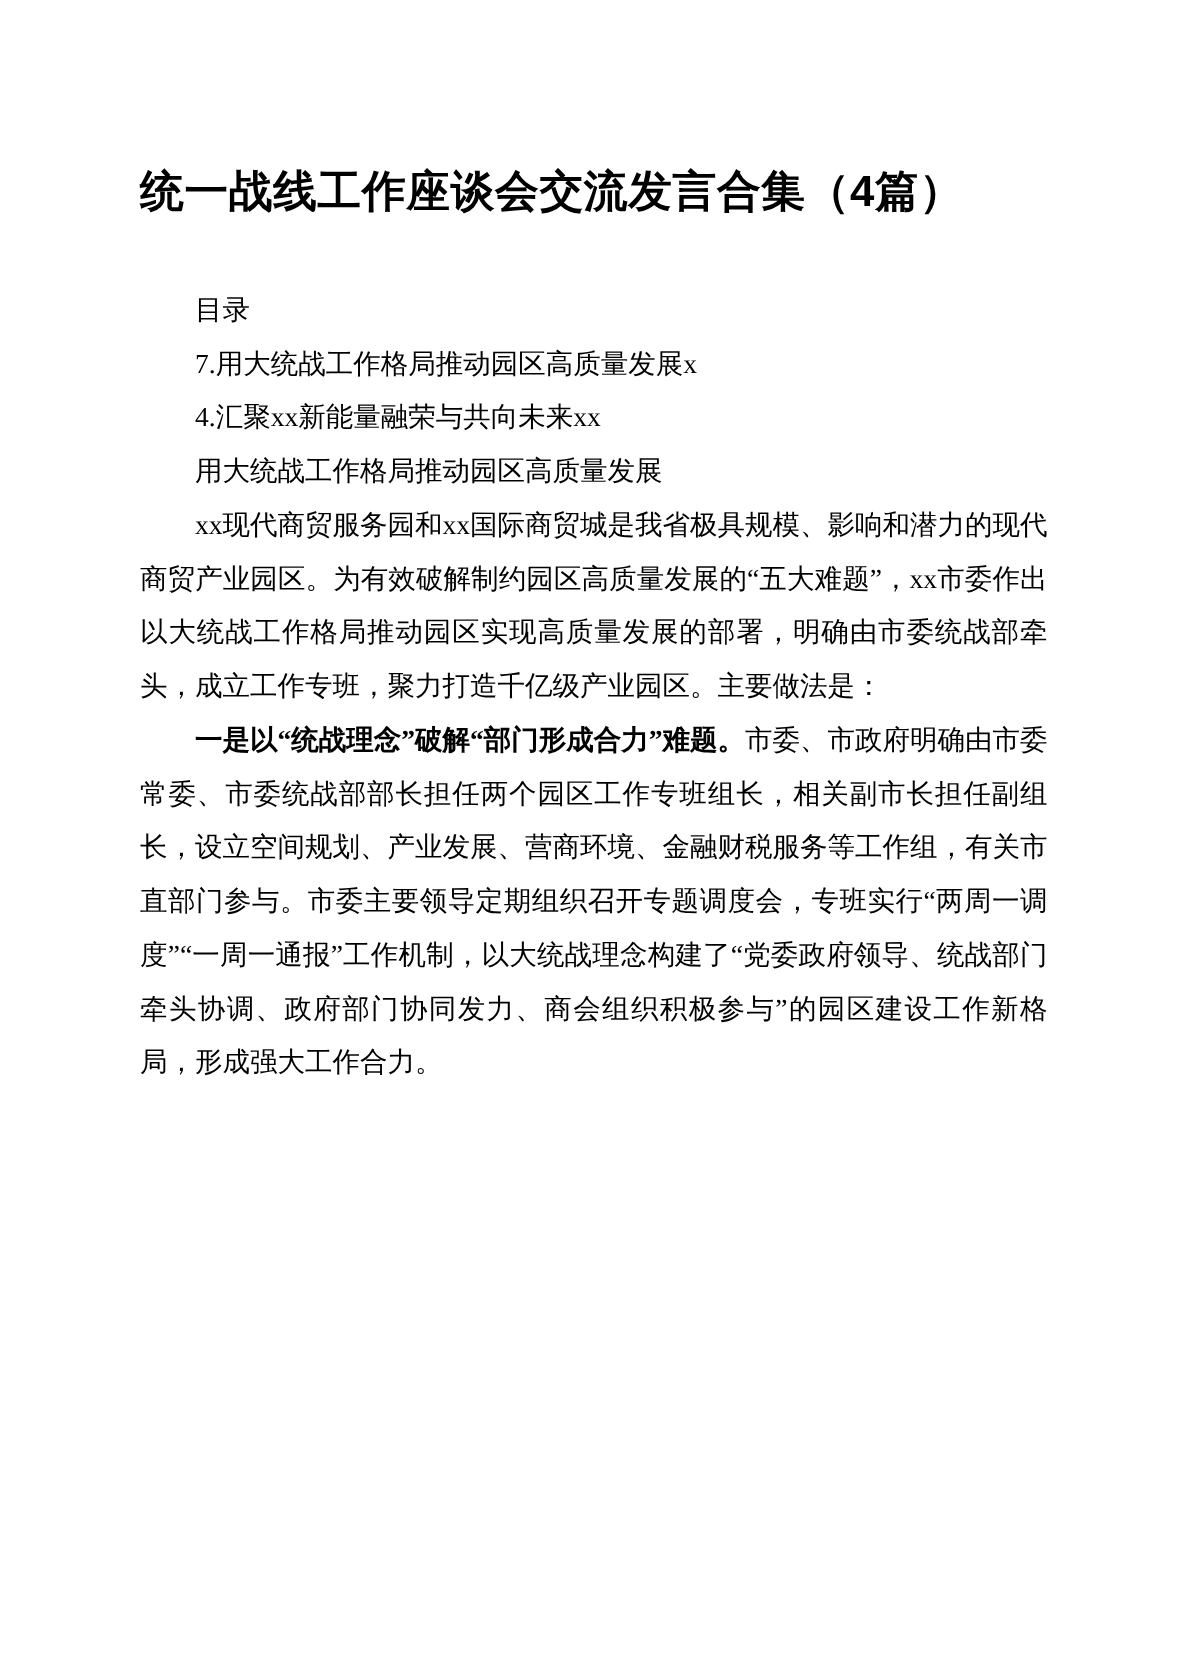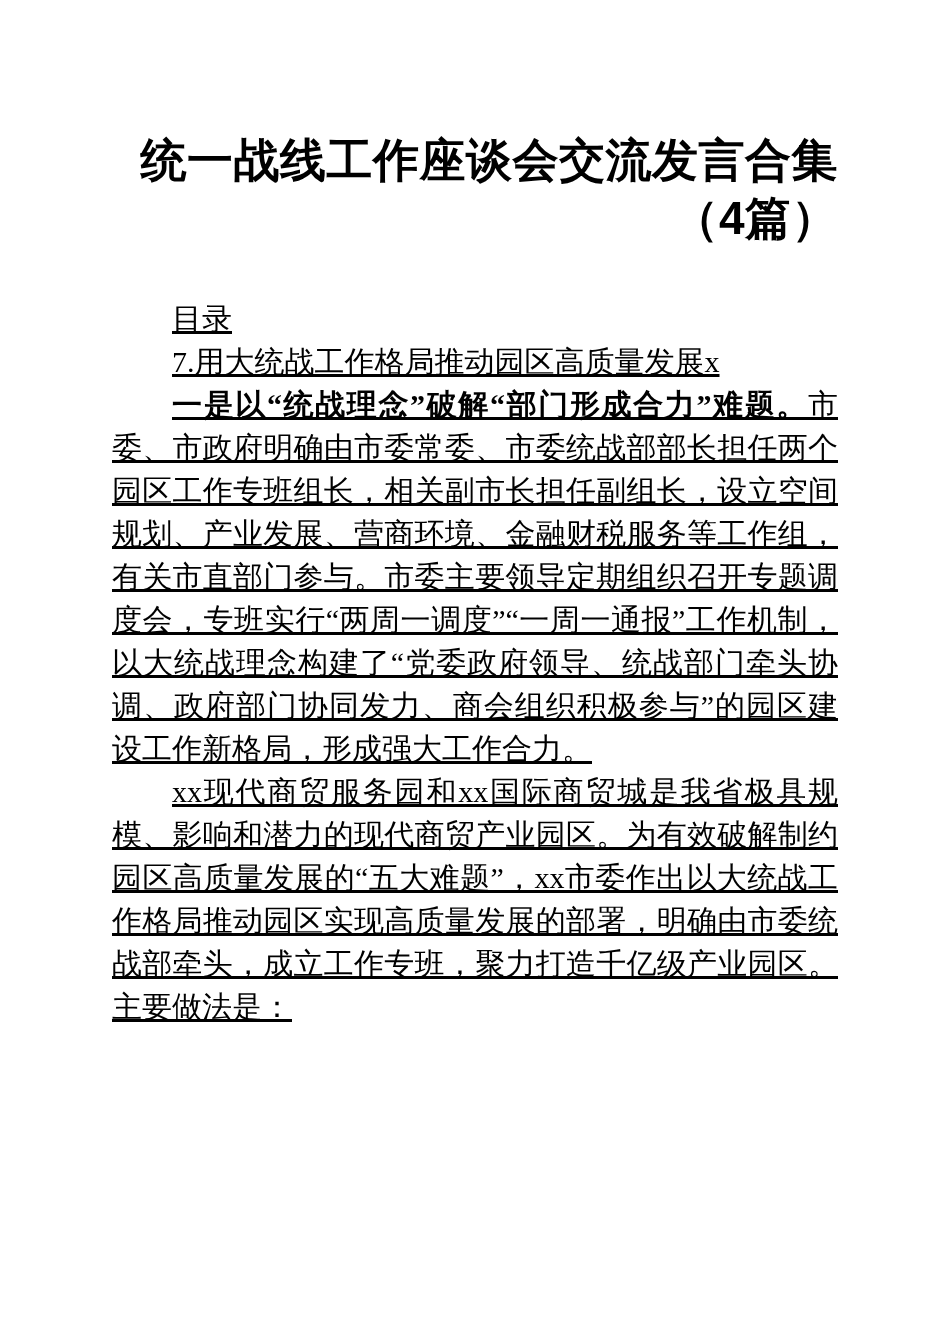--- a/index.html
+++ b/index.html
@@ -18,56 +18,57 @@
     box-sizing: border-box;
     width: 950px;
     height: 1344px;
     padding: 132px 112px 0 112px;
     background: #ffffff;
   }
   .doc-title {
     margin: 0 0 50px 0;
     font-family: "Liberation Sans", "DejaVu Sans", sans-serif;
     font-weight: 700;
-    font-size: 46px;
+    font-size: 35px;
     line-height: 1.25;
-    text-align: right;
+    text-align: left;
     letter-spacing: 0.5px;
   }
   .doc-body p {
     margin: 0;
-    font-size: 30px;
+    font-size: 22px;
     line-height: 43px;
     text-align: justify;
     text-justify: inter-ideograph;
     text-indent: 2em;
     word-break: break-all;
-    text-decoration: underline;
   }
   .doc-body p strong {
     font-weight: 700;
   }
 </style>
 </head>
 <body>
 
 <div class="page">
 
   <h1 class="doc-title">统一战线工作座谈会交流发言合集（4篇）</h1>
 
   <div class="doc-body">
 
     <p>目录</p>
 
     <p>7.用大统战工作格局推动园区高质量发展x</p>
 
 
 
+    <p>4.汇聚xx新能量融荣与共向未来xx</p>
 
+    <p>用大统战工作格局推动园区高质量发展</p>
+
+    <p>xx现代商贸服务园和xx国际商贸城是我省极具规模、影响和潜力的现代商贸产业园区。为有效破解制约园区高质量发展的“五大难题”，xx市委作出以大统战工作格局推动园区实现高质量发展的部署，明确由市委统战部牵头，成立工作专班，聚力打造千亿级产业园区。主要做法是：</p>
 
     <p>
       <strong>一是以“统战理念”破解“部门形成合力”难题。</strong><span>市委、市政府明确由市委常委、市委统战部部长担任两个园区工作专班组长，相关副市长担任副组长，设立空间规划、产业发展、营商环境、金融财税服务等工作组，有关市直部门参与。市委主要领导定期组织召开专题调度会，专班实行“两周一调度”“一周一通报”工作机制，以大统战理念构建了“党委政府领导、统战部门牵头协调、政府部门协同发力、商会组织积极参与”的园区建设工作新格局，形成强大工作合力。</span>
     </p>
 
-    <p>xx现代商贸服务园和xx国际商贸城是我省极具规模、影响和潜力的现代商贸产业园区。为有效破解制约园区高质量发展的“五大难题”，xx市委作出以大统战工作格局推动园区实现高质量发展的部署，明确由市委统战部牵头，成立工作专班，聚力打造千亿级产业园区。主要做法是：</p>
-
   </div>
 </div>
 
 </body></html>

